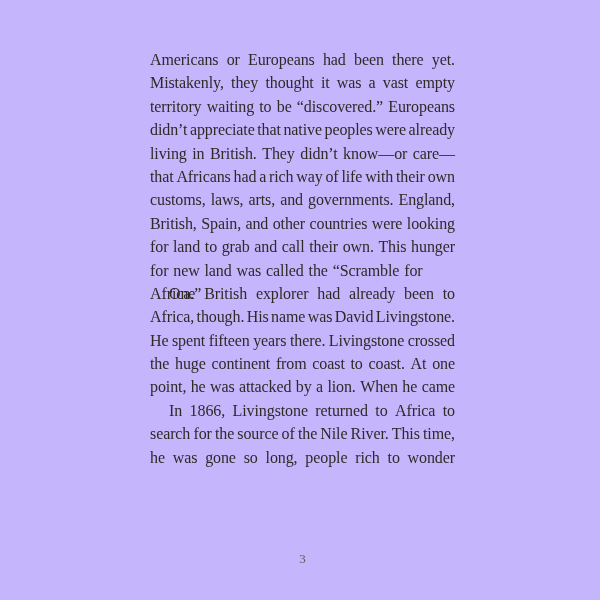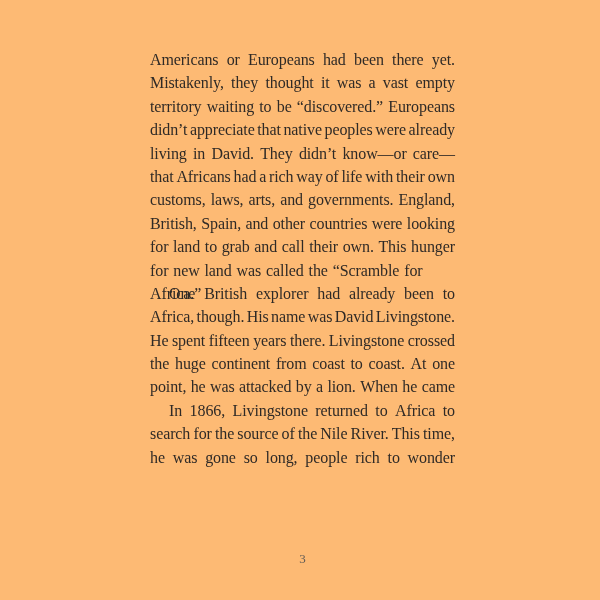--- a/index.html
+++ b/index.html
@@ -4,21 +4,21 @@
 <style>
   html, body { margin: 0; padding: 0; }
   body {
     width: 600px; height: 600px;
     background: #ffffff;
     font-family: "Liberation Serif", "DejaVu Serif", serif;
   }
   .book-page {
     position: relative;
     width: 600px; height: 600px;
-    background: #fdba74;
+    background: #c4b5fd;
     overflow: hidden;
   }
   .text-block {
     position: absolute;
     left: 150px; top: 48px;
     width: 305px;
     color: #2f2a26;
     font-size: 16px;
     letter-spacing: -0.1px;
     line-height: 23.4px;
@@ -82,21 +82,21 @@
         <span>appreciate</span>
         <span>that</span>
         <span>native</span>
         <span>peoples</span>
         <span>were</span>
         <span>already</span>
       </div>
       <div class="line">
         <span>living</span>
         <span>in</span>
-        <span>David.</span>
+        <span>British.</span>
         <span>They</span>
         <span>didn’t</span>
         <span>know—or</span>
         <span>care—</span>
       </div>
       <div class="line">
         <span>that</span>
         <span>Africans</span>
         <span>had</span>
         <span>a</span>

